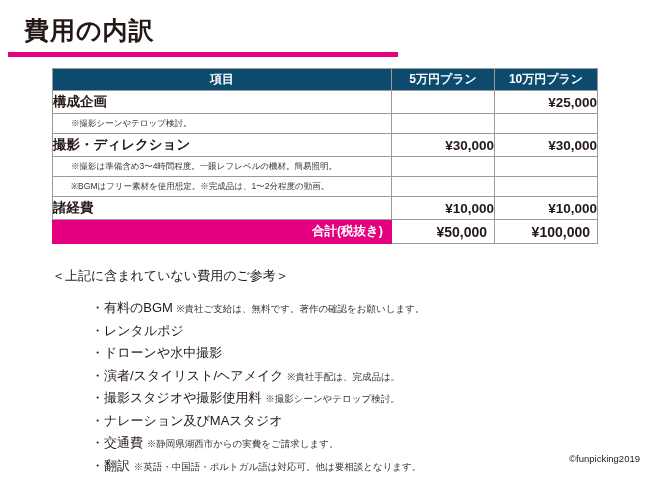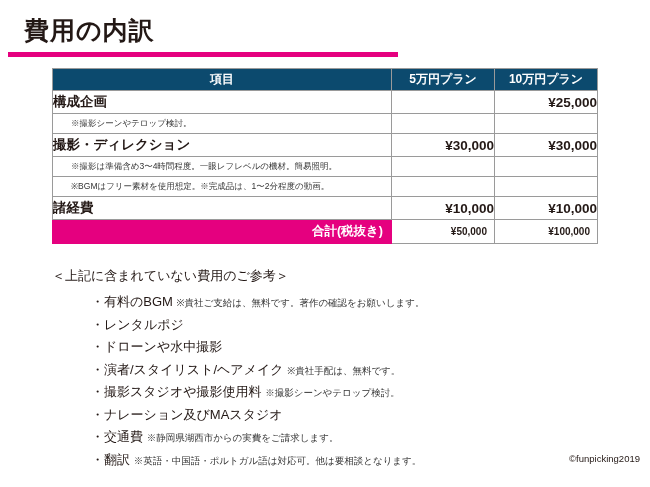--- a/index.html
+++ b/index.html
@@ -93,21 +93,21 @@
     font-weight: normal;
     color: #333333;
   }
   .row-note td.note {
     padding-left: 18px;
     text-align: left;
   }
 
   .row-total td {
     height: 23px;
-    font-size: 10px;
+    font-size: 14px;
     font-weight: bold;
   }
   .row-total td.total-label {
     background: #E5007F;
     color: #ffffff;
     text-align: right;
     padding-right: 8px;
     font-size: 12.5px;
     border: 1px solid #E5007F;
   }
@@ -119,21 +119,21 @@
   
   .notes {
     position: absolute;
     left: 52px;
     top: 267px;
     width: 570px;
   }
   .notes-heading {
     font-size: 13px;
     color: #231815;
-    margin-bottom: 6px;
+    margin-bottom: 12px;
     line-height: 18px;
   }
   .note-line {
     font-size: 13px;
     color: #231815;
     line-height: 21.5px;
     white-space: nowrap;
     margin-left: 39px;
   }
   .note-line .sub {
@@ -227,21 +227,21 @@
   <div class="note-line">
     <span>・レンタルポジ</span>
     <span class="sub"></span>
   </div>
   <div class="note-line">
     <span>・ドローンや水中撮影</span>
     <span class="sub"></span>
   </div>
   <div class="note-line">
     <span>・演者/スタイリスト/ヘアメイク</span>
-    <span class="sub">※貴社手配は、無料です。</span>
+    <span class="sub">※貴社手配は、完成品は。</span>
   </div>
   <div class="note-line">
     <span>・撮影スタジオや撮影使用料</span>
     <span class="sub">※撮影シーンやテロップ検討。</span>
   </div>
   <div class="note-line">
     <span>・ナレーション及びMAスタジオ</span>
     <span class="sub"></span>
   </div>
   <div class="note-line">

